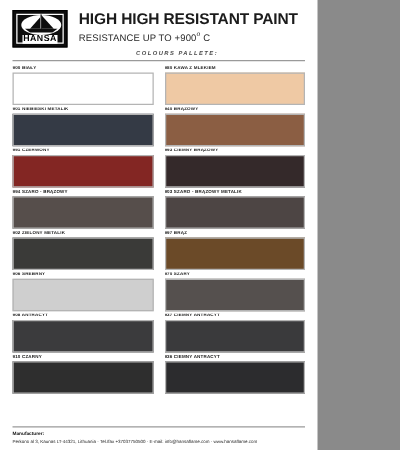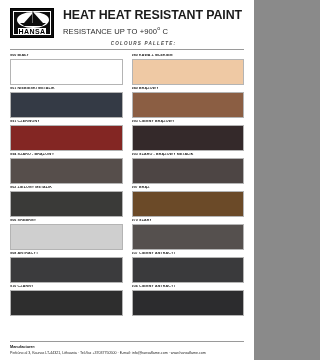--- a/index.html
+++ b/index.html
@@ -155,21 +155,21 @@
         <path d="M19 1 L19 12 L29 12 Z" fill="#0d0d0d"></path>
         <path d="M18 3 L10 12 L18 12 Z" fill="#0d0d0d"></path>
         <rect x="18.4" y="0.5" width="0.9" height="12" fill="#0d0d0d"></rect>
       </svg>
       <div class="logo-word">
         <span>HANSA</span>
       </div>
     </div>
 
     <div class="titles">
-      <div class="main-title">HEAT HEAT RESISTANT PAINT</div>
+      <div class="main-title">HIGH HIGH RESISTANT PAINT</div>
       <div class="sub-title"><span>RESISTANCE UP TO +900</span><sup>o</sup><span> C</span></div>
       <div class="palette-caption">COLOURS PALLETE:</div>
     </div>
   </div>
   <hr class="head-rule">
 
   <div class="grid">
       <div class="cell">
         <div class="cell-label">900 BIAŁY</div>
         <div class="swatch" style="background: rgb(255, 255, 255);"></div>

